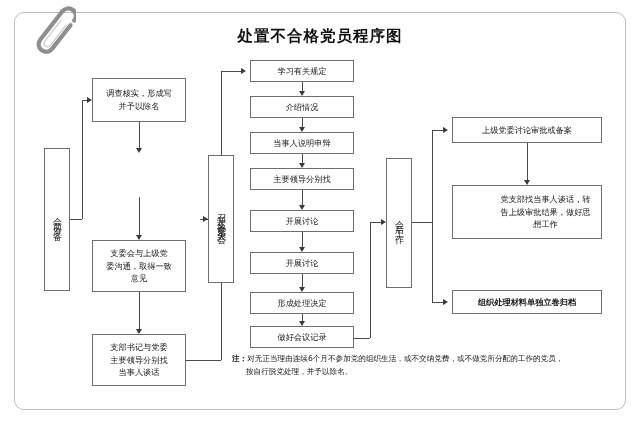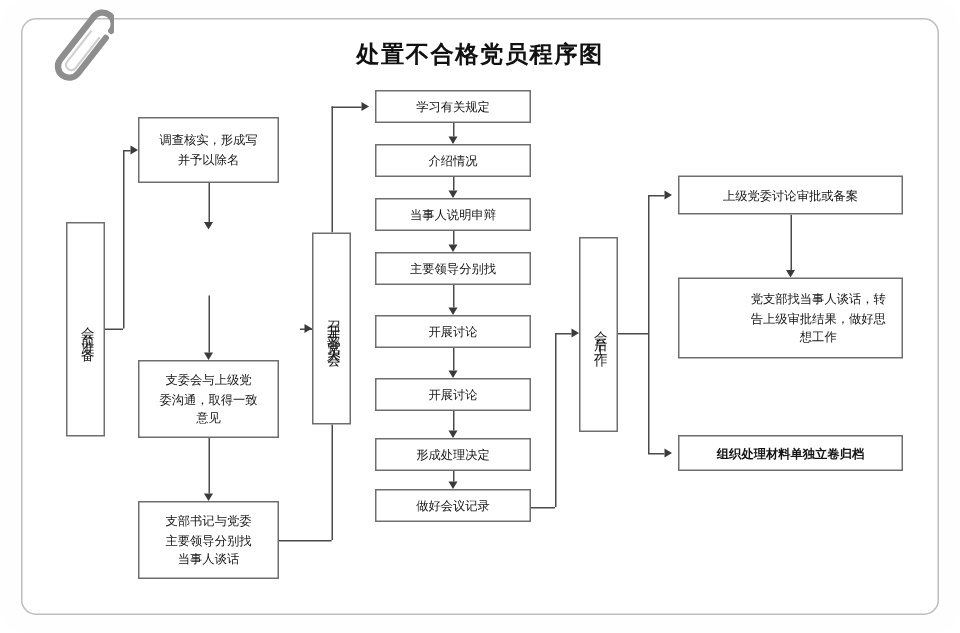--- a/index.html
+++ b/index.html
@@ -233,14 +233,18 @@
 
   <div class="ln lnh" style="left:432px;top:130px;width:11px;"></div>
   <div class="arrow right" style="left:443px;top:126.6px;"></div>
 
   <div class="ln lnh" style="left:432px;top:302px;width:11px;"></div>
   <div class="arrow right" style="left:443px;top:298.6px;"></div>
 
   <div class="ln lnv" style="left:527px;top:143px;height:37px;"></div>
   <div class="arrow down" style="left:523.8px;top:180px;"></div>
 
+  <div class="note">
+    <span class="lead">注：</span><span>对无正当理由连续6个月不参加党的组织生活，或不交纳党费，或不做党所分配的工作的党员，</span>
+    <span class="l2">按自行脱党处理，并予以除名。</span>
+  </div>
 
 </div>
 
 </body></html>

